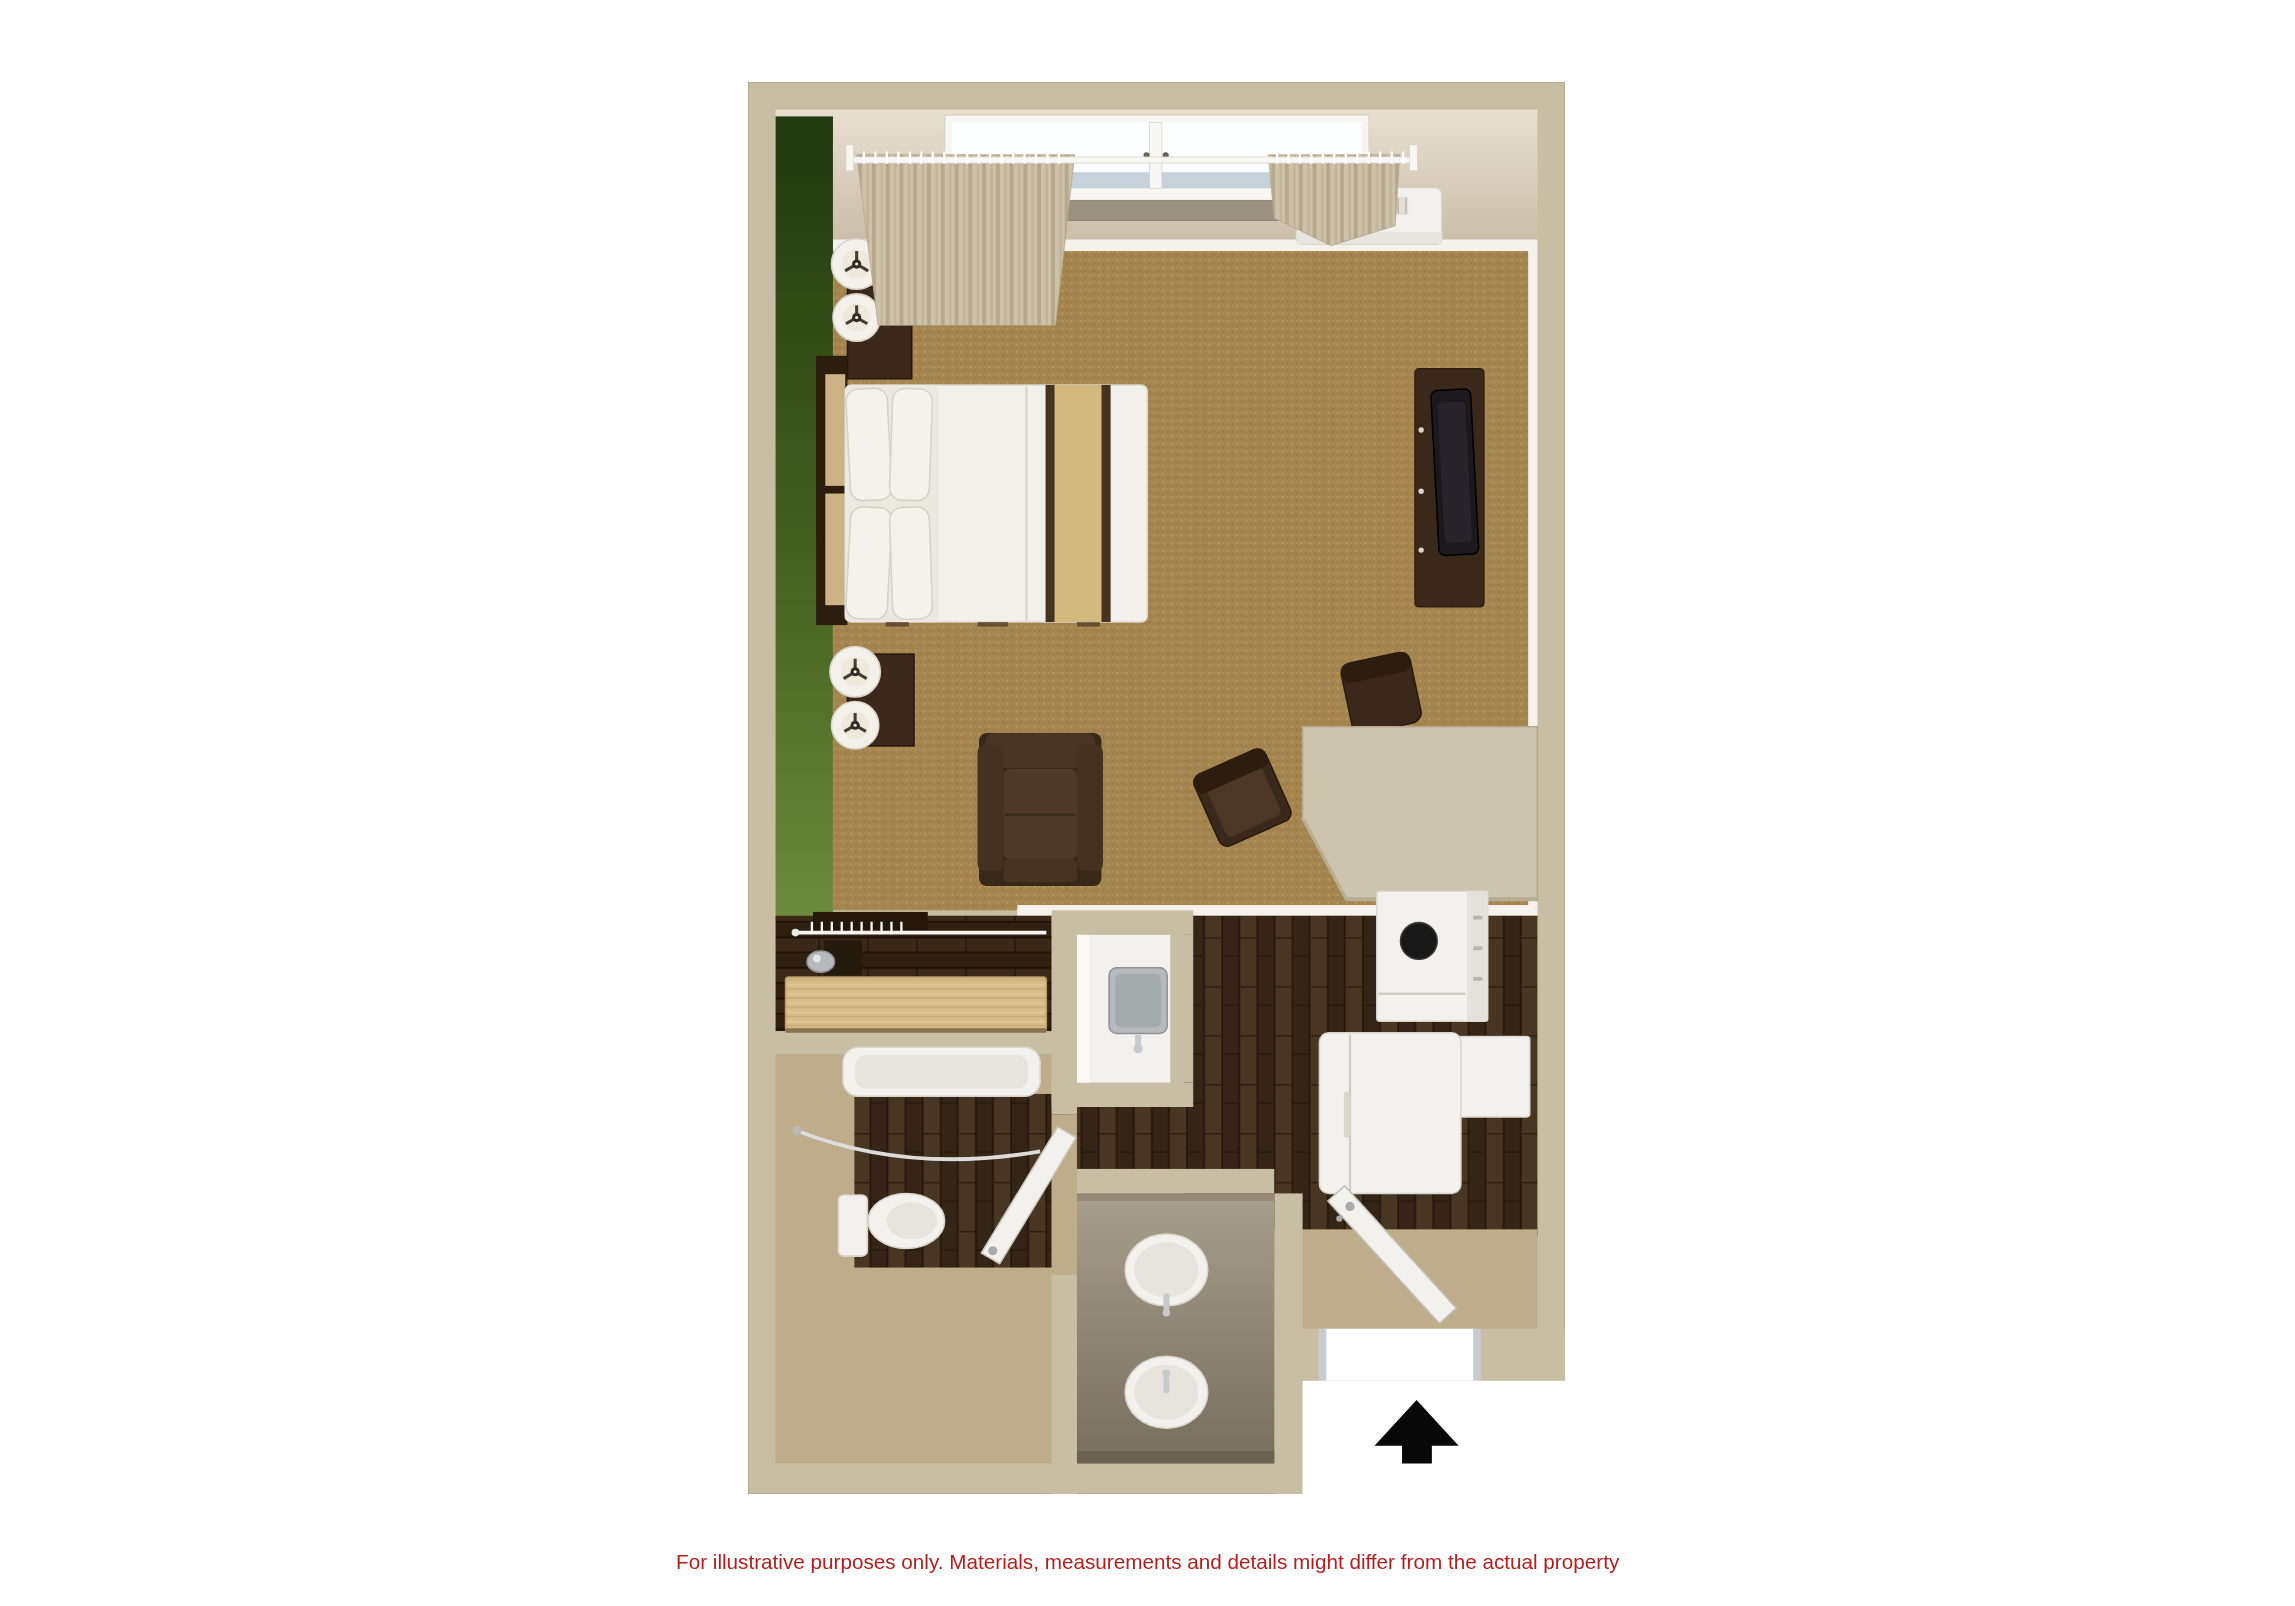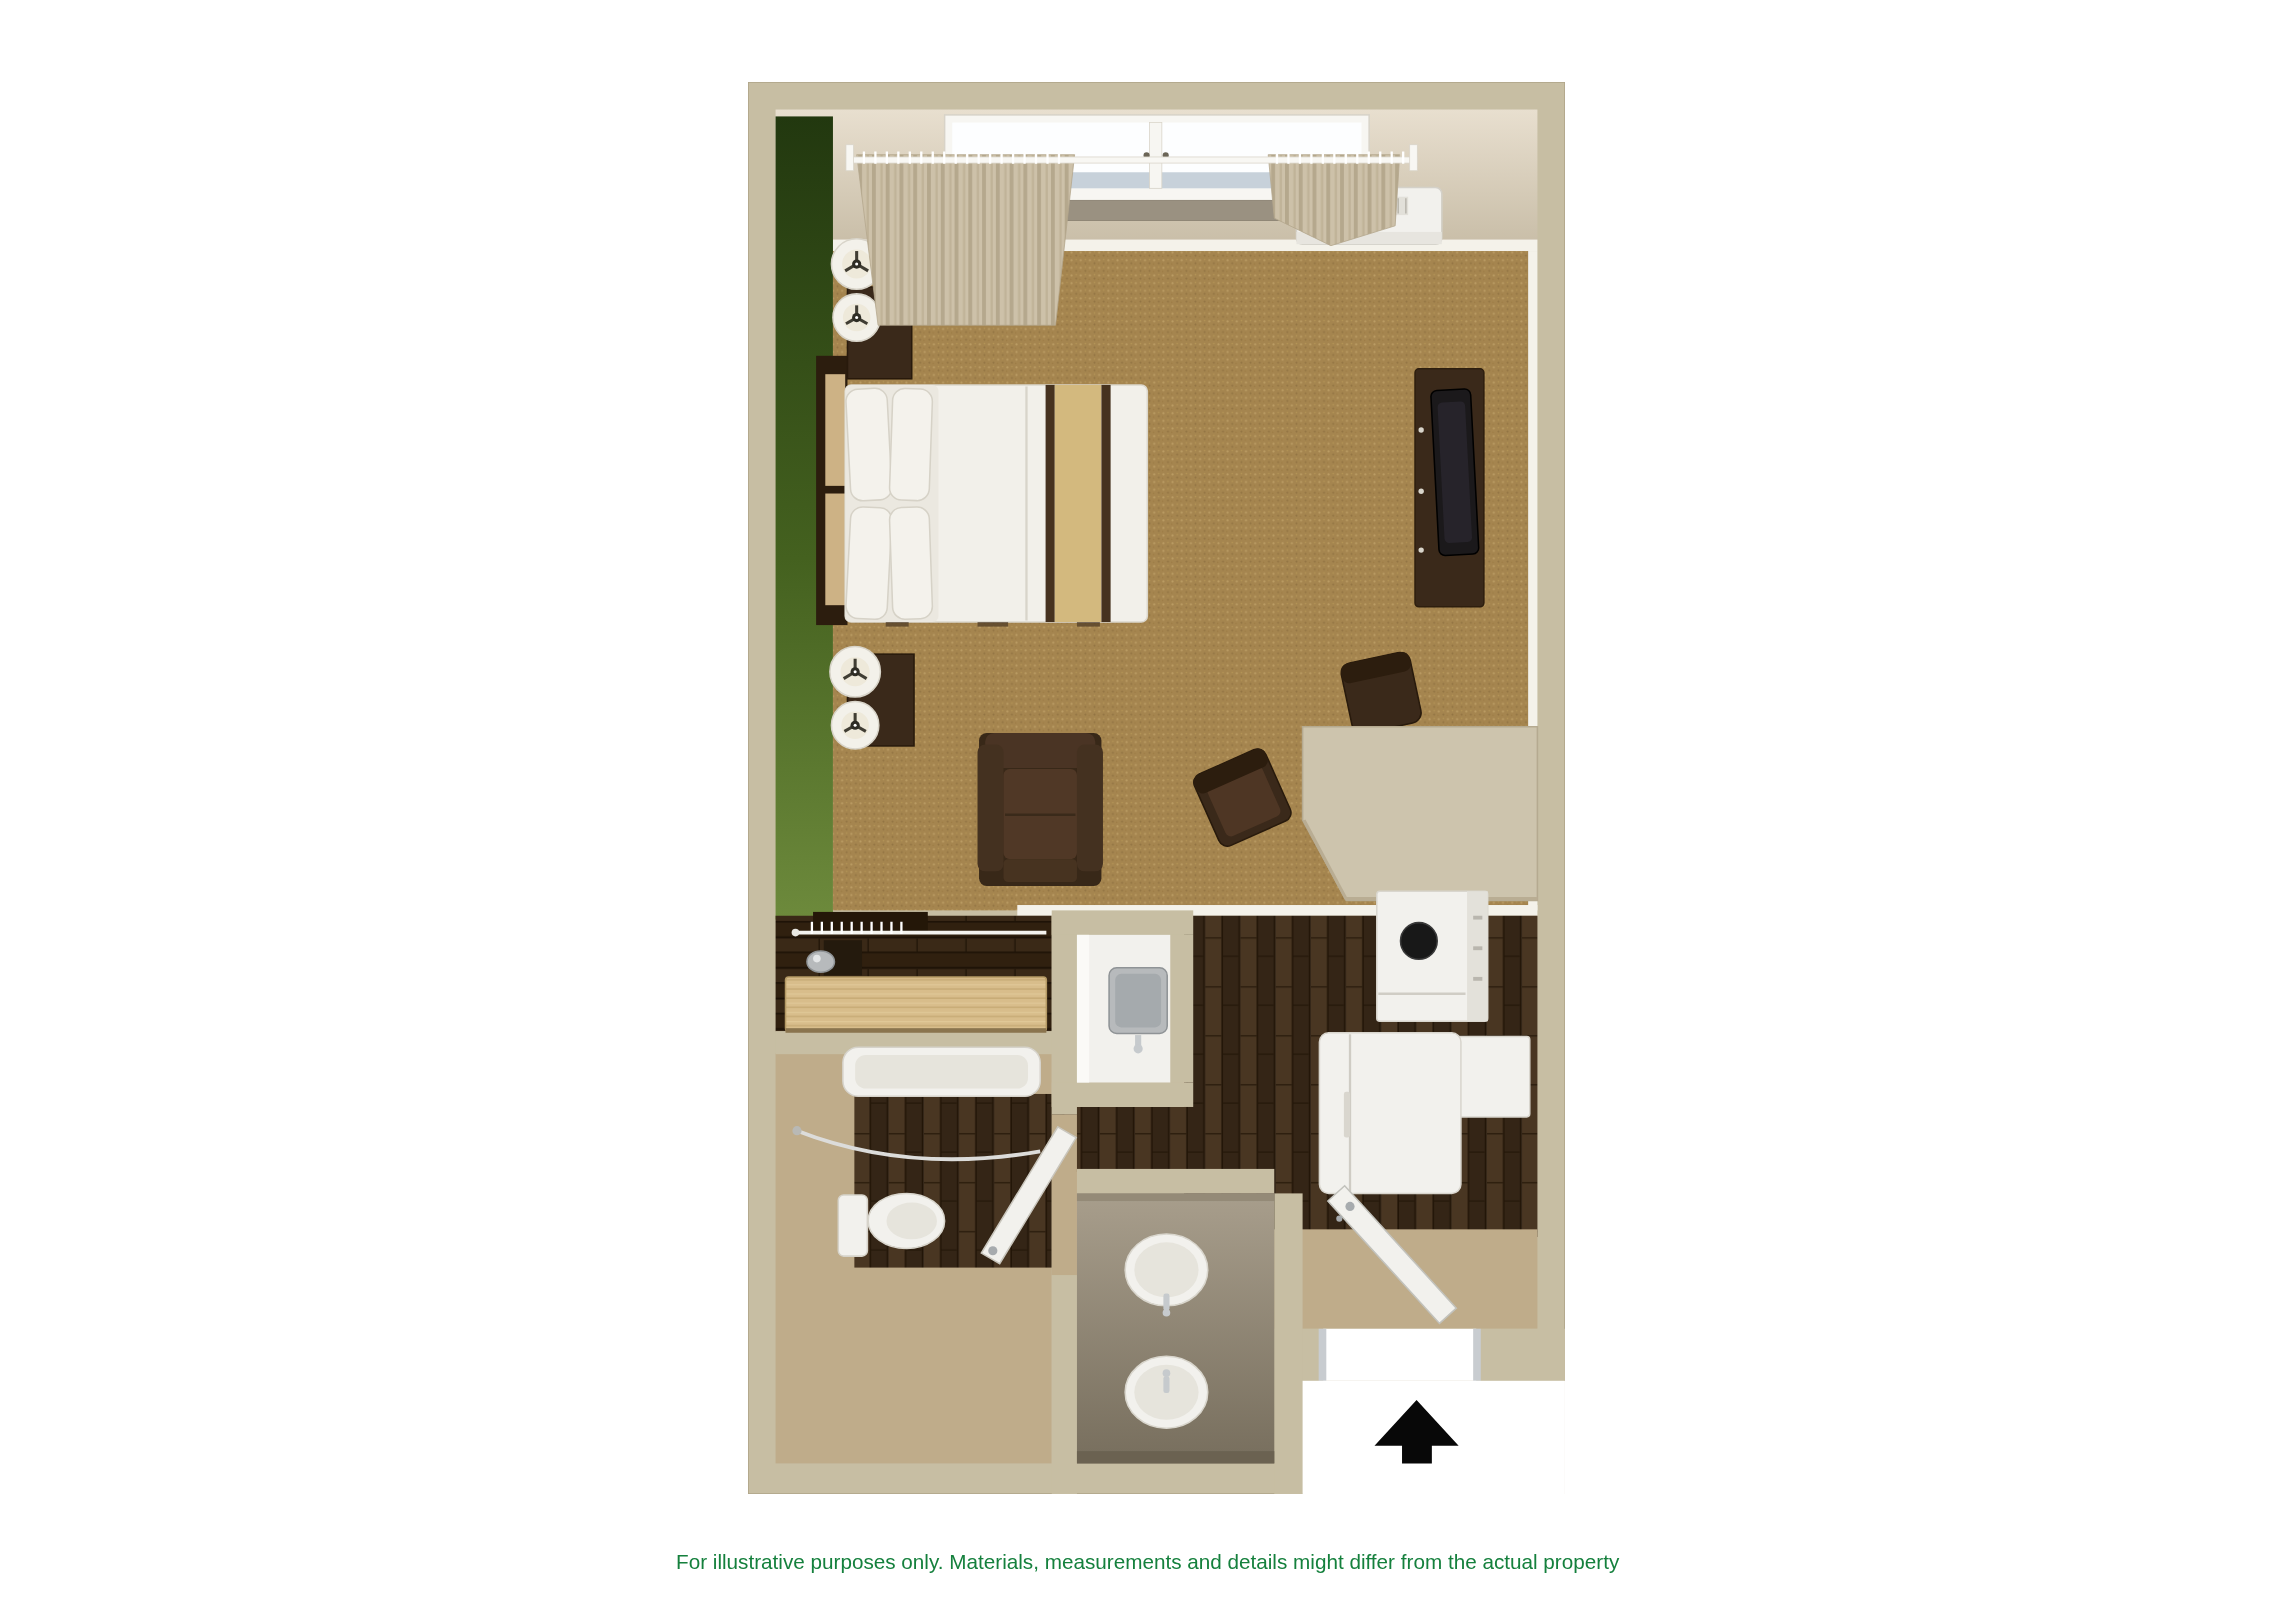--- a/index.html
+++ b/index.html
@@ -1,19 +1,19 @@
 <!DOCTYPE html>
 <html style="font-size:12.2px"><head>
 <meta charset="utf-8">
 <style>
   html,body{margin:0;padding:0;background:#ffffff;}
   #stage{position:relative;width:2295px;height:1607px;background:#ffffff;overflow:hidden;
          font-family:"Liberation Sans", sans-serif;}
   #plan{position:absolute;left:748px;top:82px;width:817px;height:1412px;}
-  #caption{position:absolute;left:676px;top:1550px;font-size:20.7px;color:#15803d;
+  #caption{position:absolute;left:676px;top:1550px;font-size:20.7px;color:#b91c1c;
            white-space:nowrap;letter-spacing:0px;}
 </style>
 </head>
 <body>
 
 <div id="stage">
 
   <div id="plan">
   <svg viewBox="0 0 1068 1846" width="817" height="1412" xmlns="http://www.w3.org/2000/svg">
     <defs>

